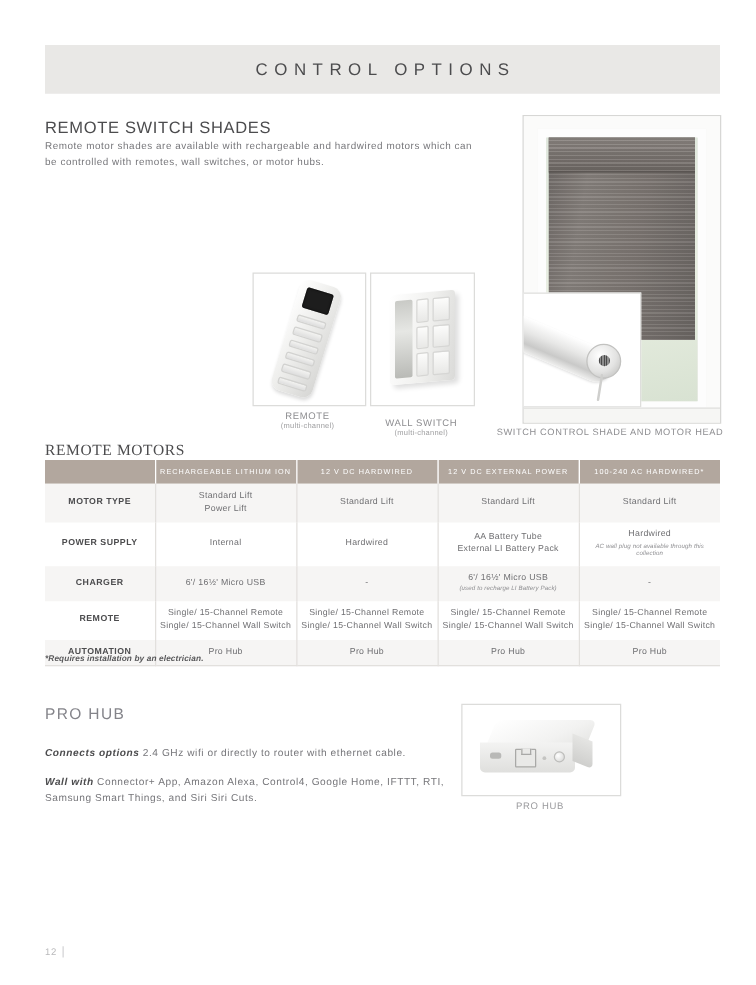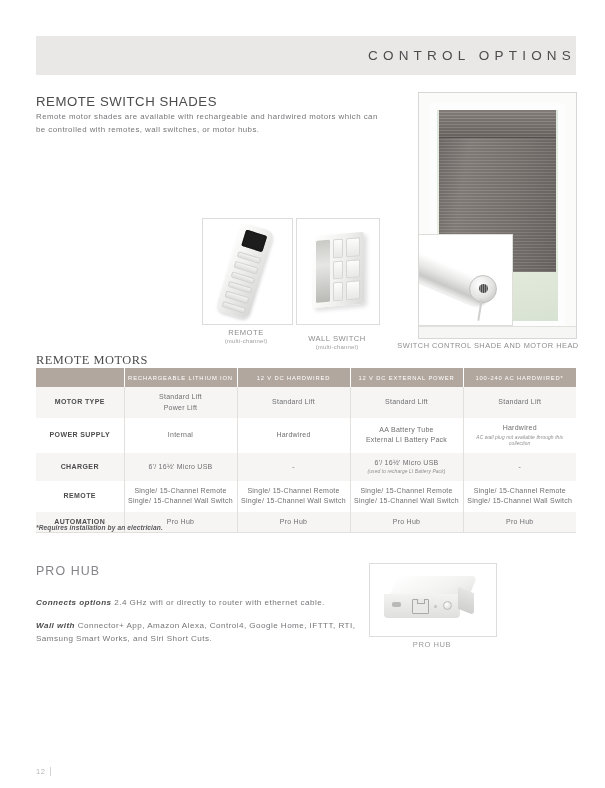--- a/index.html
+++ b/index.html
@@ -19,21 +19,21 @@
   
   .banner {
     position: absolute;
     left: 36px;
     top: 36px;
     width: 540px;
     height: 39px;
     background: #e9e8e6;
     display: flex;
     align-items: center;
-    justify-content: flex-end;
+    justify-content: center;
   }
   .banner-title {
     font-size: 13.5px;
     letter-spacing: 5.2px;
     color: #4c4c4e;
     font-weight: 400;
     text-indent: 5px;
   }
 
   
@@ -506,21 +506,20 @@
   }
 
   
   .footer {
     position: absolute;
     left: 36px;
     top: 757px;
     display: flex;
     align-items: center;
     gap: 4px;
-    margin-top: 10px;
   }
   .page-num {
     font-size: 7.6px;
     letter-spacing: 0.6px;
     color: #b9b9bb;
   }
   .page-rule {
     width: 1px;
     height: 9px;
     background: #d4d4d6;
@@ -647,21 +646,21 @@
       </tr>
     </tbody>
 </table>
 <div class="table-footnote">*Requires installation by an electrician.</div>
 
 <div class="hub-title">PRO HUB</div>
 <p class="hub-p1">
   <b>Connects options</b><span> 2.4 GHz wifi or directly to router with ethernet cable.</span>
 </p>
 <p class="hub-p2">
-  <b>Wall with</b><span> Connector+ App, Amazon Alexa, Control4, Google Home, IFTTT, RTI, Samsung Smart Works, and Siri Short Cuts.</span>
+  <b>Wall with</b><span> Connector+ App, Amazon Alexa, Control4, Google Home, IFTTT, RTI, Samsung Smart Things, and Siri Siri Cuts.</span>
 </p>
 
 <div class="photo-hub">
   <div class="hub-top"></div>
   <div class="hub-face"></div>
   <div class="hub-side"></div>
   <div class="hub-usb"></div>
   <div class="hub-port"></div>
   <div class="hub-led"></div>
   <div class="hub-btn"></div>

